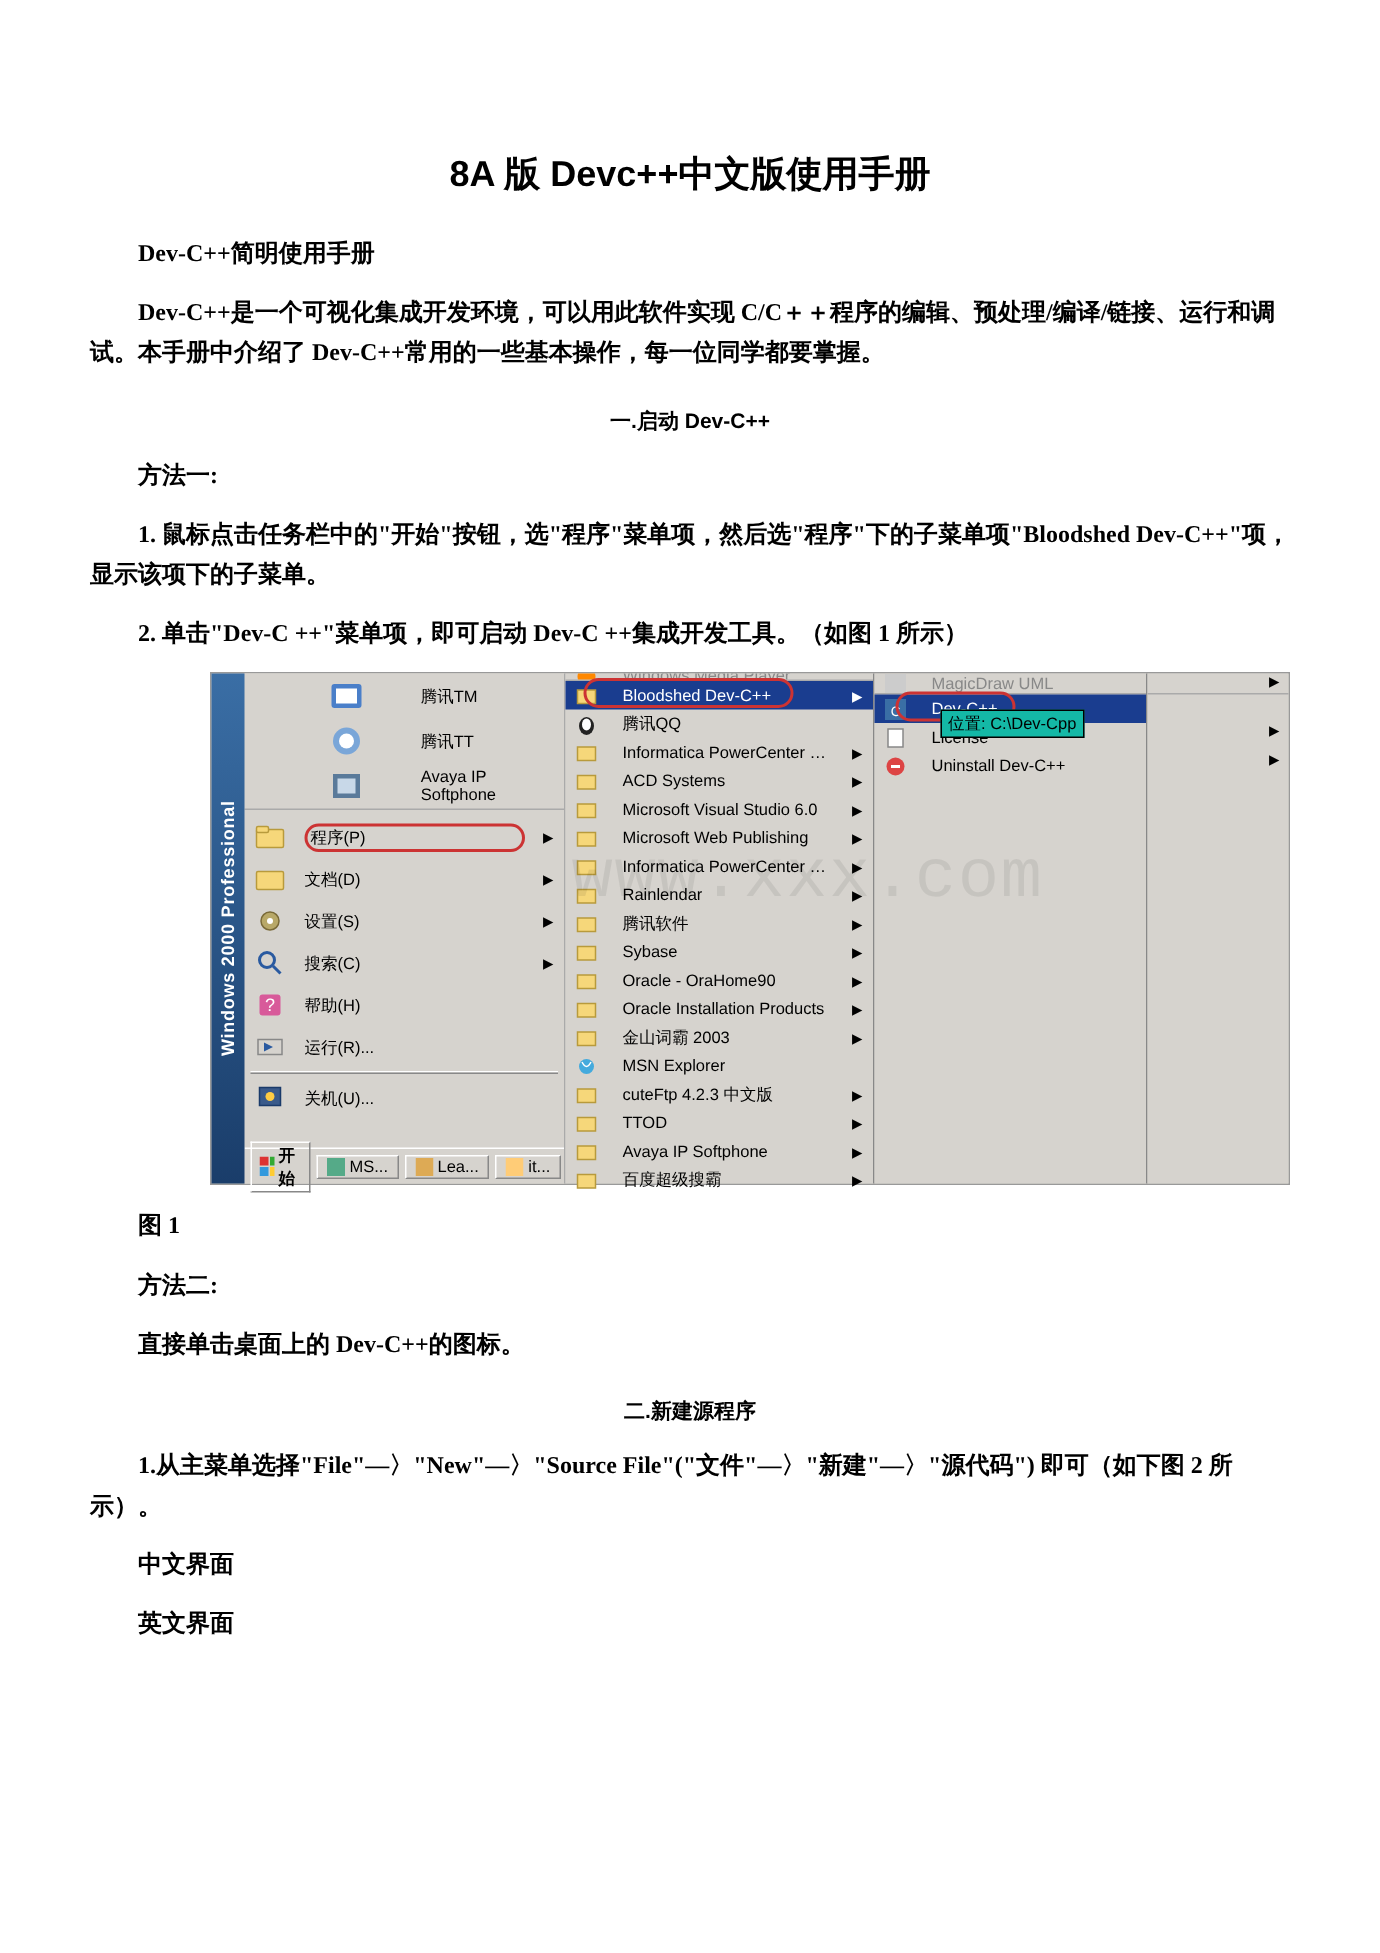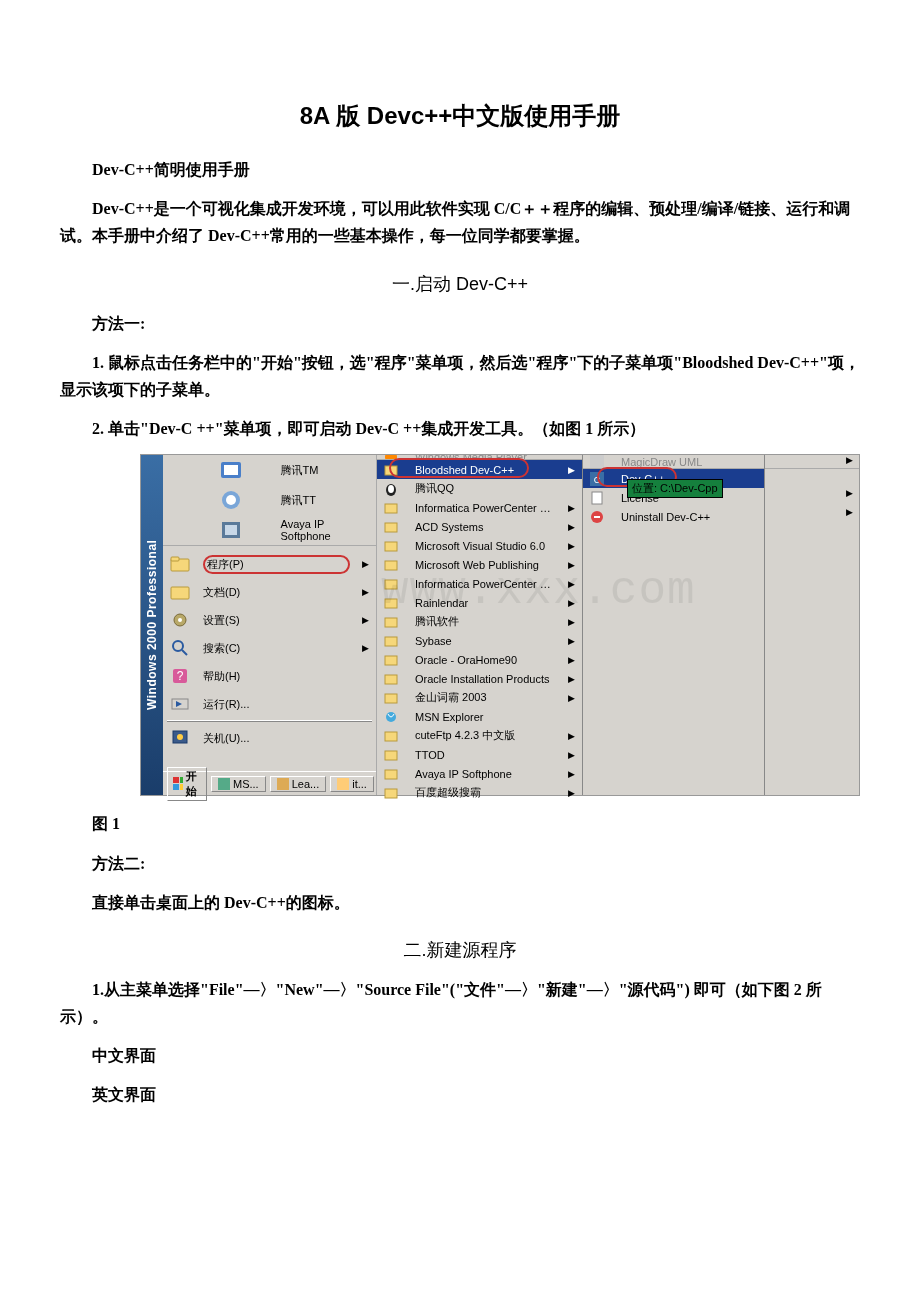--- a/index.html
+++ b/index.html
@@ -13,22 +13,22 @@
   }
   h1 {
     font-family: "SimHei", "Microsoft YaHei", sans-serif;
     font-size: 24px;
     font-weight: bold;
     text-align: center;
     margin-bottom: 24px;
   }
   h2 {
     font-family: "SimHei", "Microsoft YaHei", sans-serif;
-    font-size: 18px;
-    font-weight: normal;
+    font-size: 14px;
+    font-weight: bold;
     text-align: center;
     margin: 22px 0 14px 0;
   }
   p {
     margin: 12px 0;
     line-height: 1.7;
     text-indent: 2em;
     font-weight: bold;
   }
 
@@ -125,21 +125,21 @@
 
   .right-col {
     width: 182px;
     background: #d6d3ce;
     border-right: 1px solid #888;
   }
   .right-inner { position: relative; }
   .tooltip {
     position: absolute;
     left: 44px; top: 24px;
-    background: #15803d;
+    background: #14b8a6;
     border: 1px solid #000;
     font-size: 11px;
     padding: 1px 4px;
     z-index: 5;
   }
   .watermark {
     position: absolute;
     pointer-events: none;
     left: 240px; top: 110px;
     font-size: 46px;

